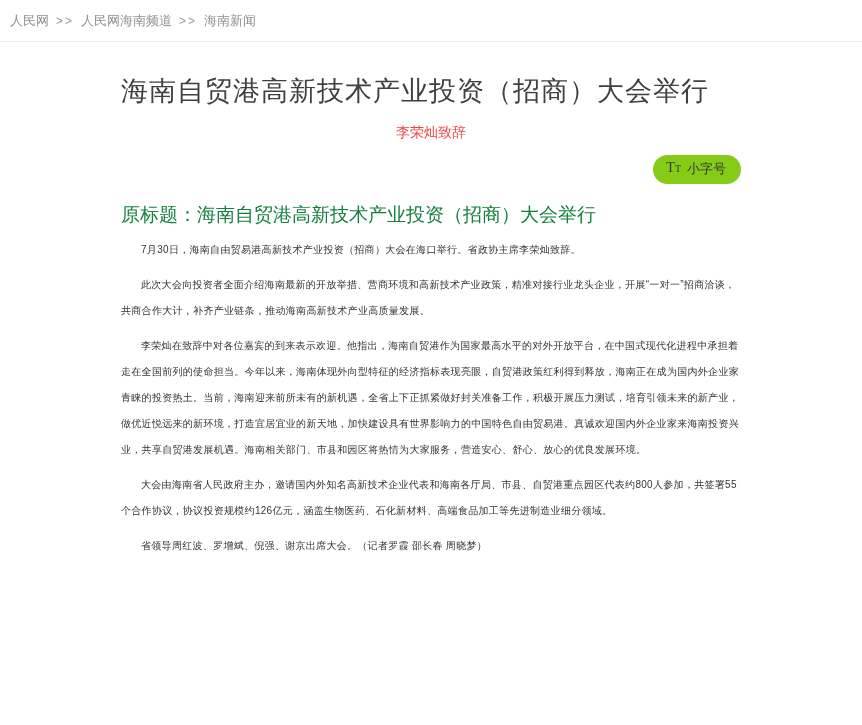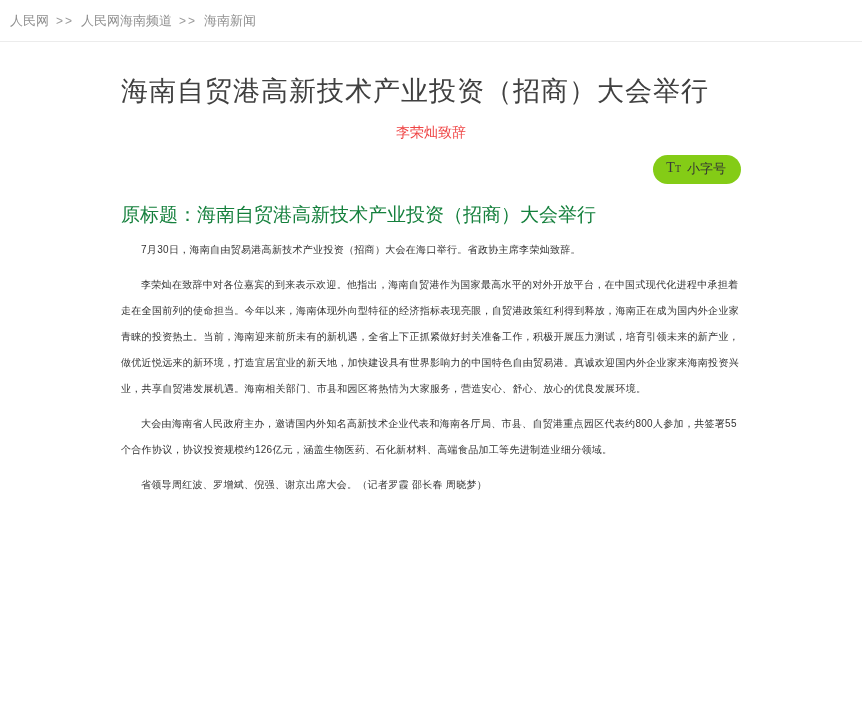--- a/index.html
+++ b/index.html
@@ -121,19 +121,20 @@
   <div class="toolbar-row">
     <button class="fontsize-btn">
       <span class="tt-icon"><span class="t-large">T</span><span class="t-small">T</span></span>
       <span>小字号</span>
     </button>
   </div>
 
   <div class="article-body">
     <p class="orig-title">原标题：海南自贸港高新技术产业投资（招商）大会举行</p>
     <p class="para">7月30日，海南自由贸易港高新技术产业投资（招商）大会在海口举行。省政协主席李荣灿致辞。</p>
+    <p class="para">此次大会向投资者全面介绍海南最新的开放举措、营商环境和高新技术产业政策，精准对接行业龙头企业，开展“一对一”招商洽谈，共商合作大计，补齐产业链条，推动海南高新技术产业高质量发展。</p>
     <p class="para">李荣灿在致辞中对各位嘉宾的到来表示欢迎。他指出，海南自贸港作为国家最高水平的对外开放平台，在中国式现代化进程中承担着走在全国前列的使命担当。今年以来，海南体现外向型特征的经济指标表现亮眼，自贸港政策红利得到释放，海南正在成为国内外企业家青睐的投资热土。当前，海南迎来前所未有的新机遇，全省上下正抓紧做好封关准备工作，积极开展压力测试，培育引领未来的新产业，做优近悦远来的新环境，打造宜居宜业的新天地，加快建设具有世界影响力的中国特色自由贸易港。真诚欢迎国内外企业家来海南投资兴业，共享自贸港发展机遇。海南相关部门、市县和园区将热情为大家服务，营造安心、舒心、放心的优良发展环境。</p>
     <p class="para">大会由海南省人民政府主办，邀请国内外知名高新技术企业代表和海南各厅局、市县、自贸港重点园区代表约800人参加，共签署55个合作协议，协议投资规模约126亿元，涵盖生物医药、石化新材料、高端食品加工等先进制造业细分领域。</p>
     <p class="para">省领导周红波、罗增斌、倪强、谢京出席大会。（记者罗霞 邵长春 周晓梦）</p>
 
   </div>
 
 </div>
 
 </body></html>

